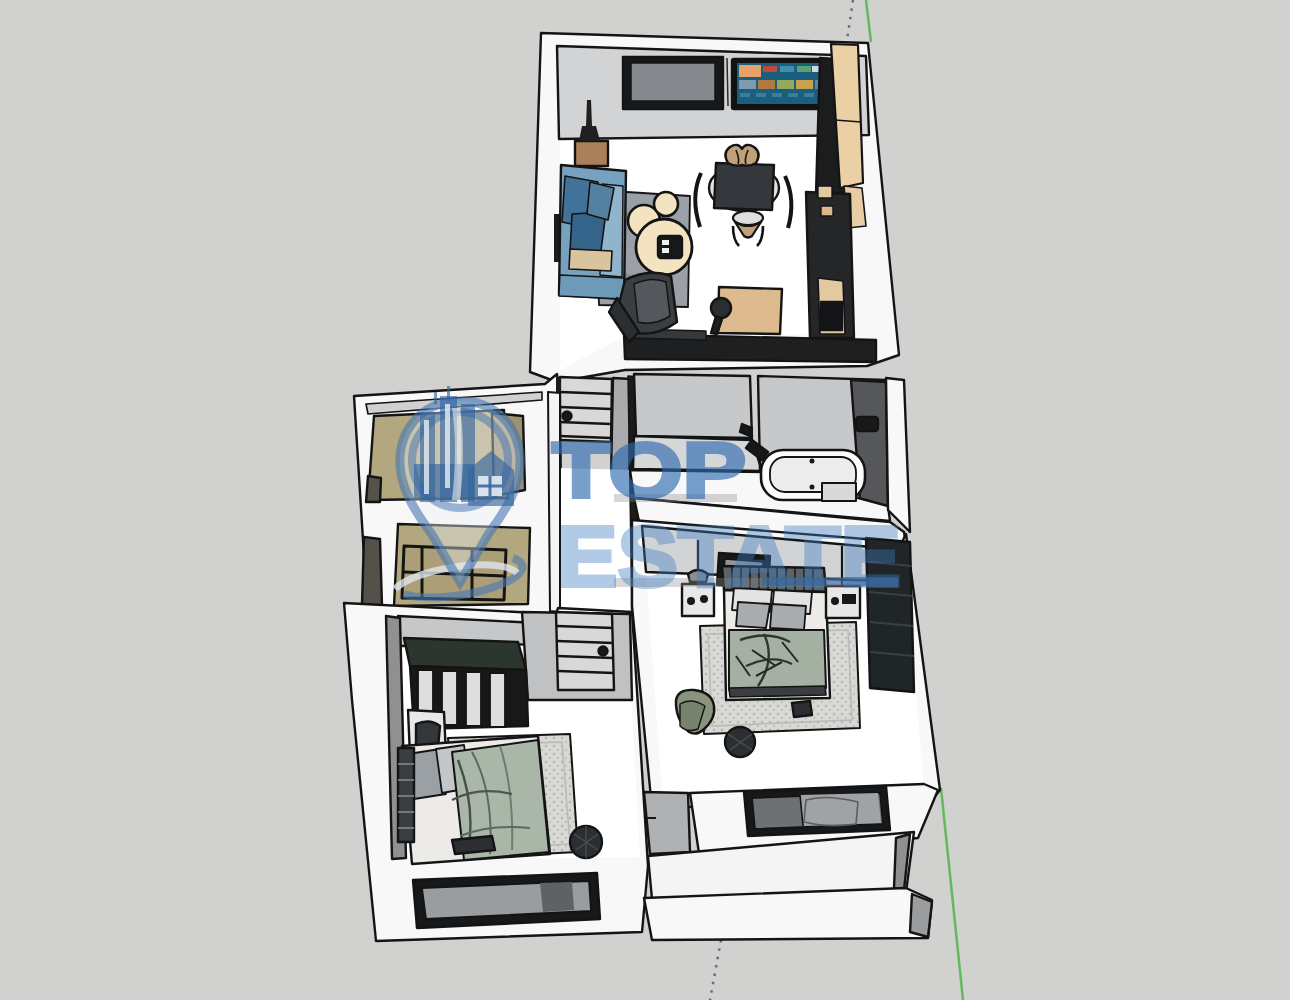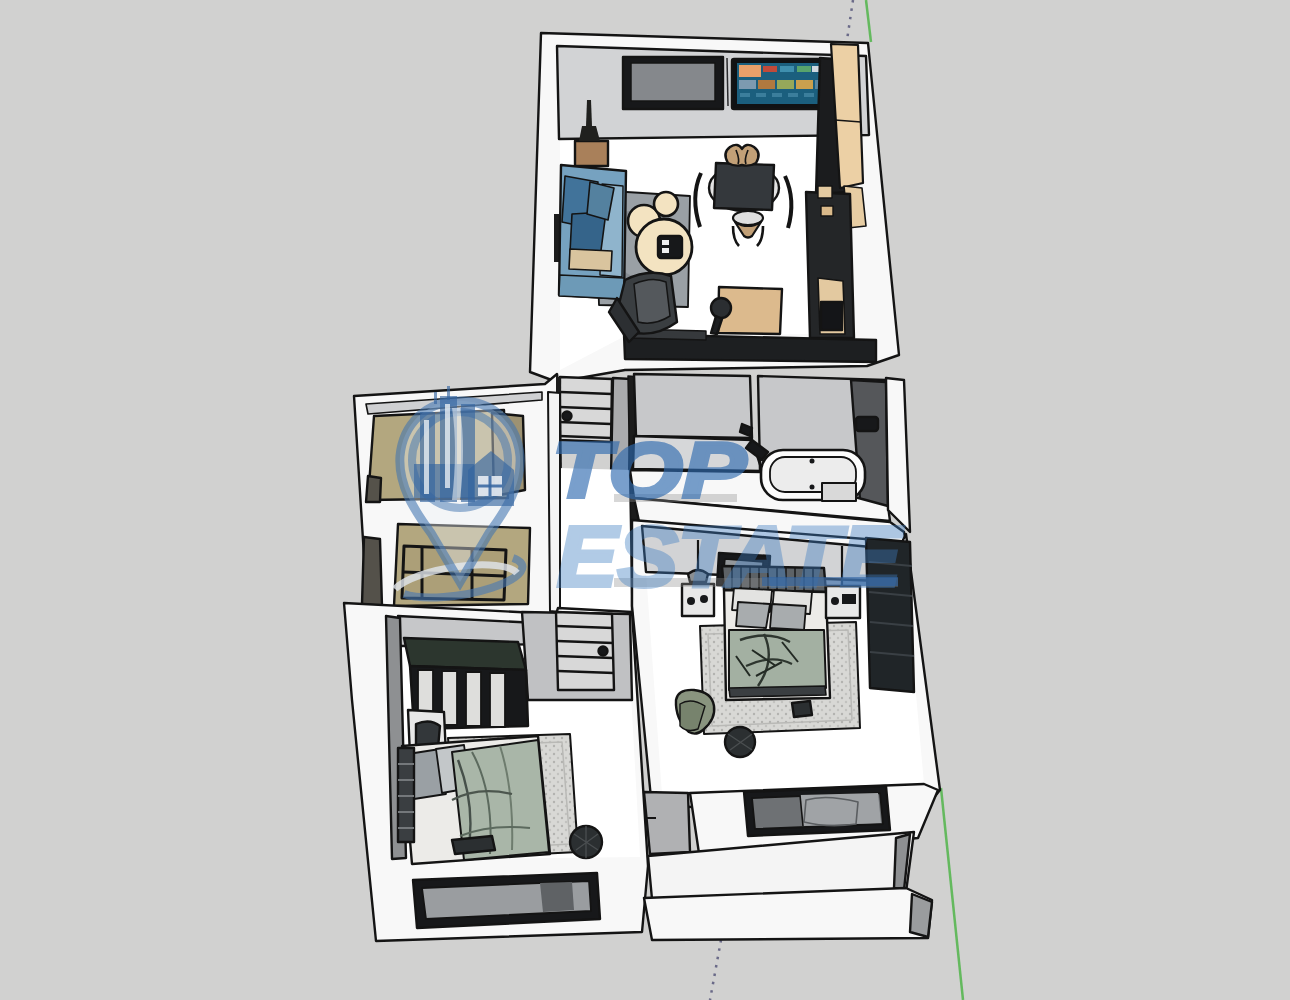--- a/index.html
+++ b/index.html
@@ -1,16 +1,16 @@
 <!DOCTYPE html>
 <html><head>
 <meta charset="utf-8">
 <style>
   html,body{margin:0;padding:0;background:#d1d1d0;font-family:"Liberation Sans",sans-serif;}
-  #stage{position:relative;width:1146px;height:1000px;overflow:hidden;font-style:italic;}
+  #stage{position:relative;width:1146px;height:1000px;overflow:hidden;}
 </style>
 </head>
 <body>
 <div id="stage">
 <svg width="1290" height="1000" viewBox="0 0 1290 1000" xmlns="http://www.w3.org/2000/svg">
 <defs>
 <pattern id="rugdots" width="8" height="8" patternUnits="userSpaceOnUse">
 <rect width="8" height="8" fill="#d8d8d5"></rect>
 <circle cx="2" cy="2" r="1.2" fill="#b2b2af"></circle>
 <circle cx="6" cy="6" r="1.2" fill="#c2c2bf"></circle>

